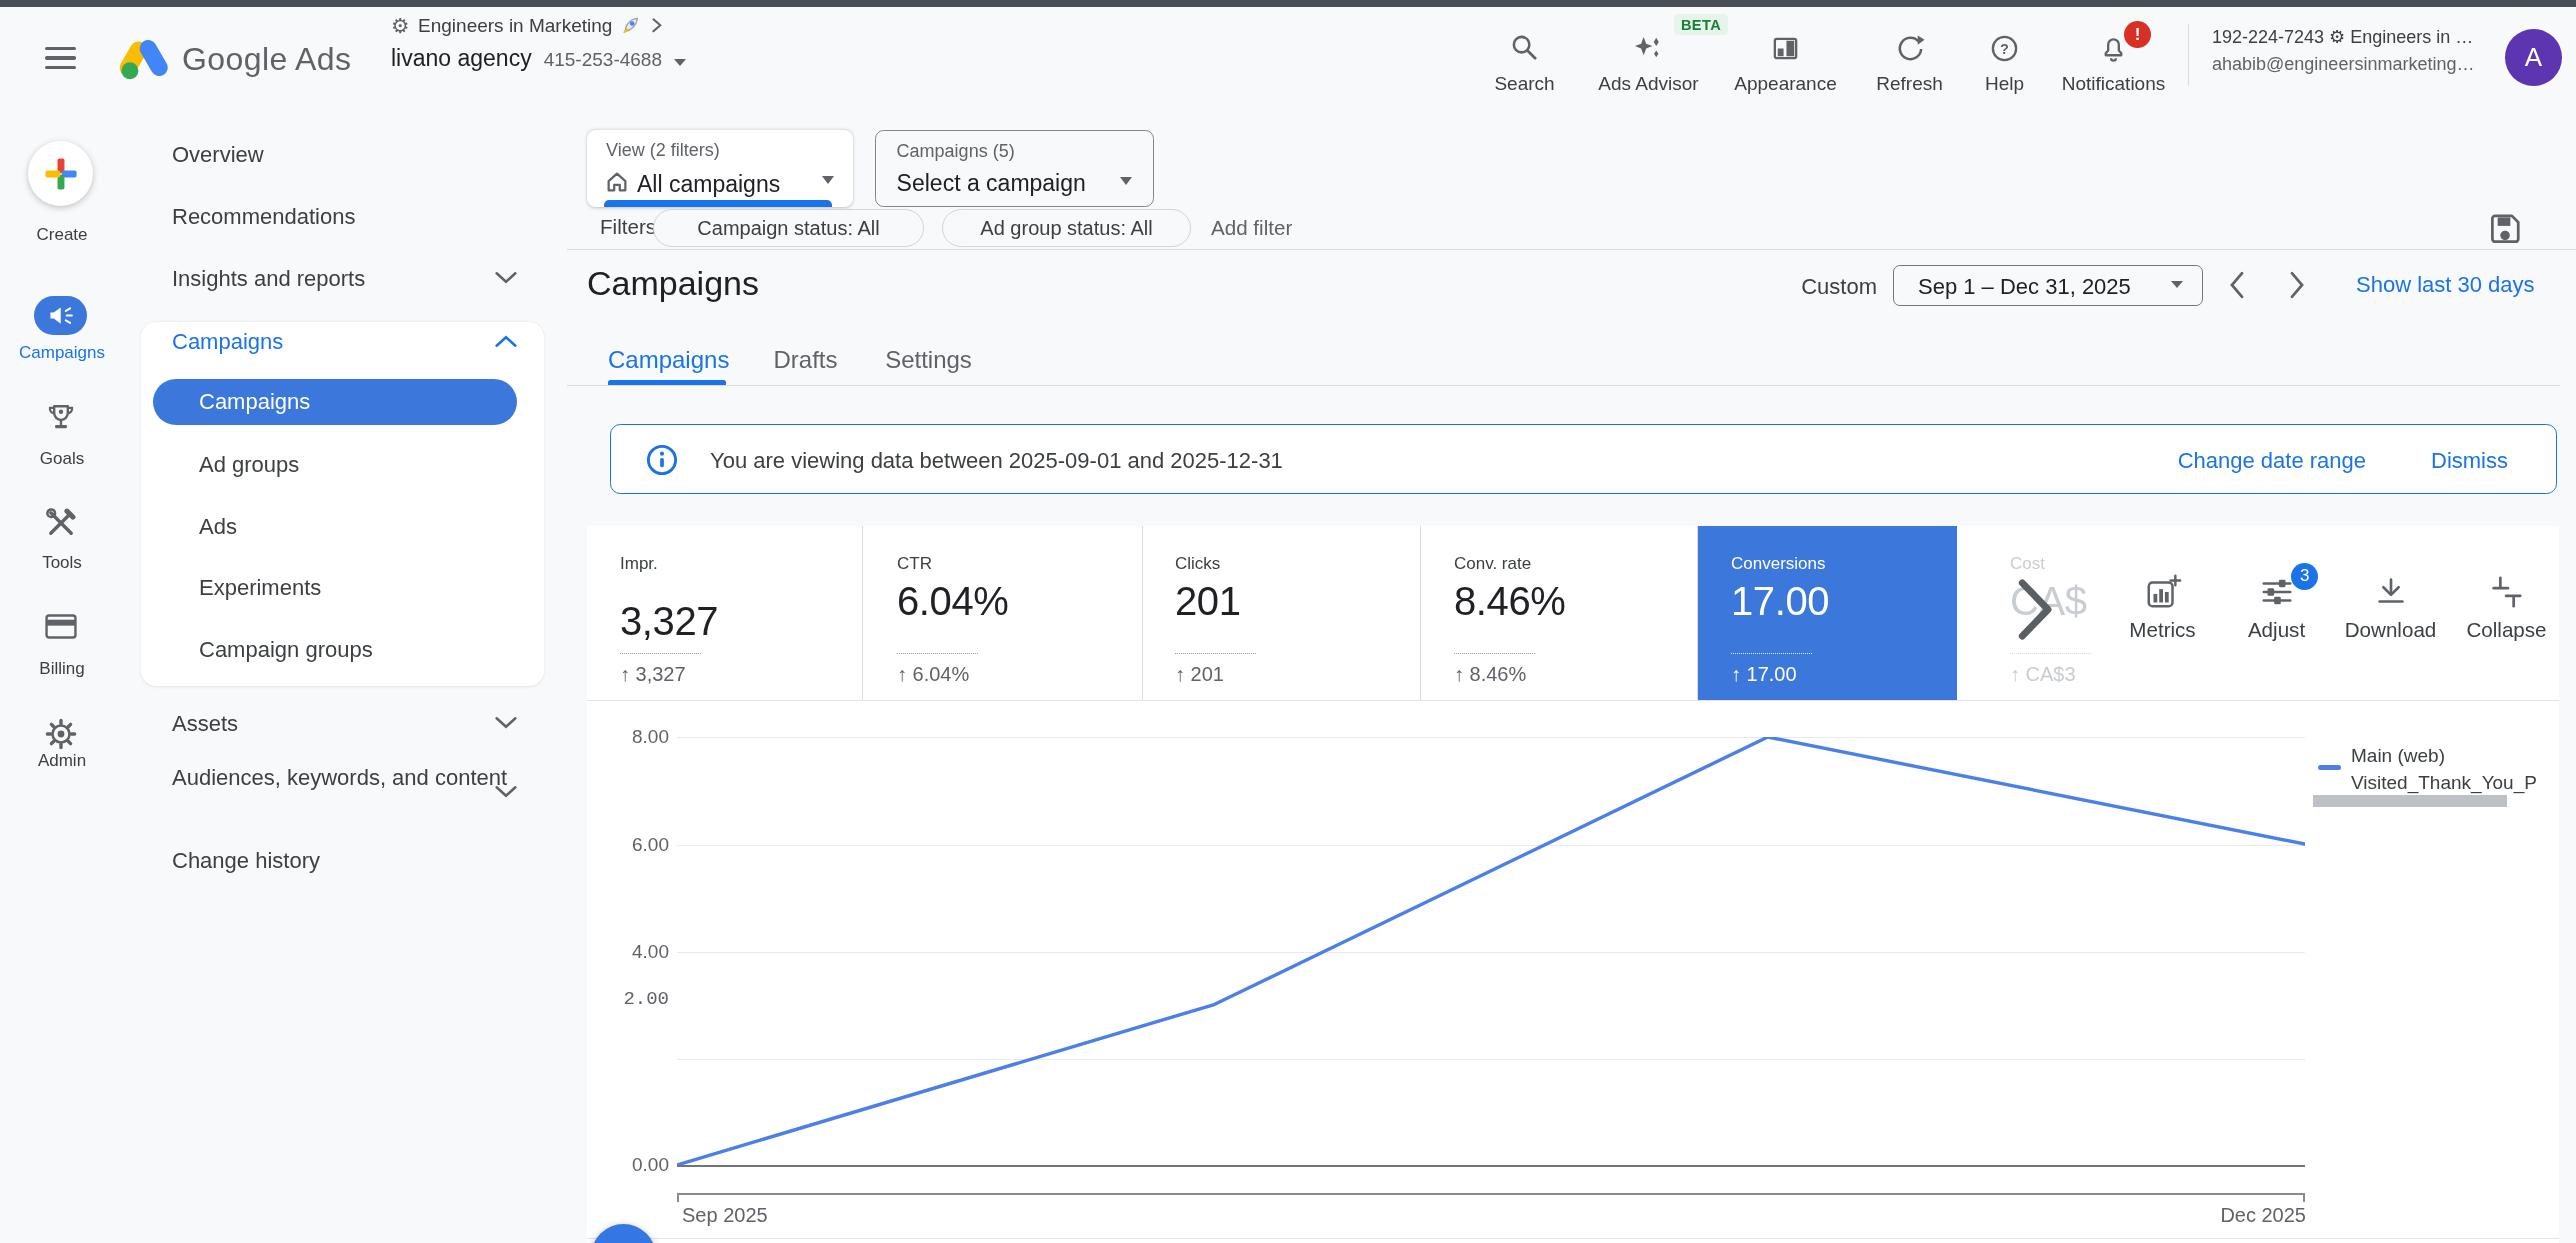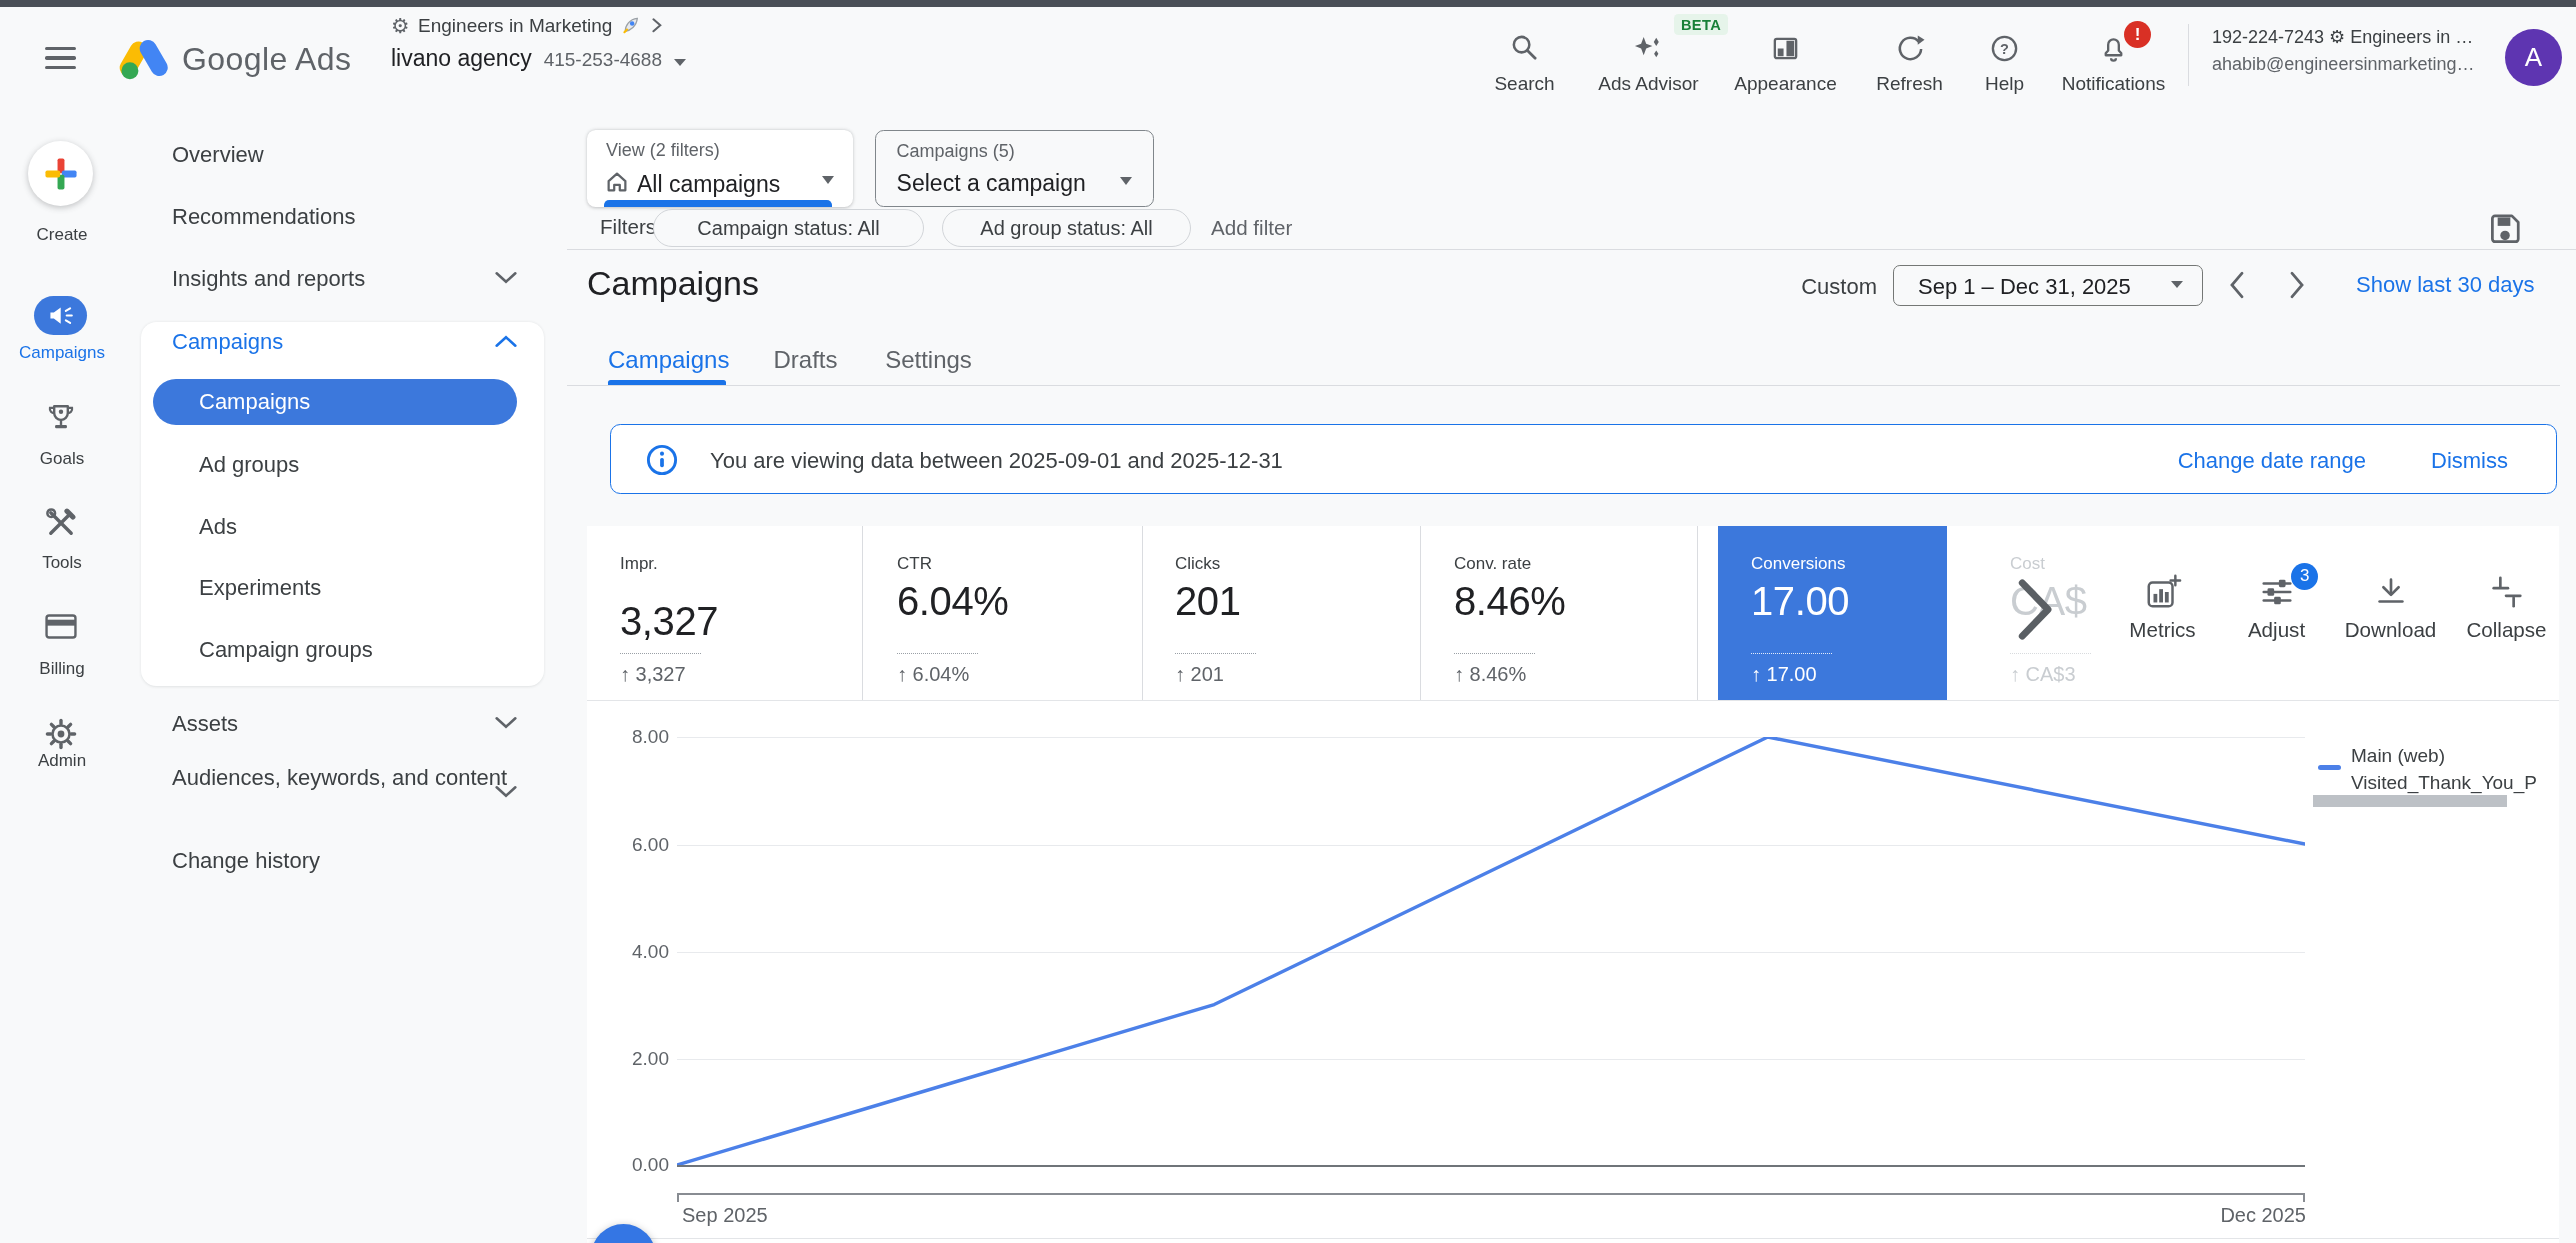--- a/index.html
+++ b/index.html
@@ -355,21 +355,21 @@
     <div class="val" style="position:absolute;left:33px;top:53px;">201</div>
     <div class="dots" style="position:absolute;left:33px;top:127px;"></div>
     <div class="delta" style="position:absolute;left:33px;top:137px;">↑ 201</div>
   </div>
   <div class="abs score" style="left:1421px;top:526px;width:277px;height:174px;">
     <div class="lbl" style="position:absolute;left:33px;top:28px;">Conv. rate</div>
     <div class="val" style="position:absolute;left:33px;top:53px;">8.46%</div>
     <div class="dots" style="position:absolute;left:33px;top:127px;"></div>
     <div class="delta" style="position:absolute;left:33px;top:137px;">↑ 8.46%</div>
   </div>
-  <div class="abs score selected" style="left:1698px;top:526px;width:229px;height:174px;margin-left:20px;">
+  <div class="abs score selected" style="left:1698px;top:526px;width:259px;height:174px;">
     <div class="lbl" style="position:absolute;left:33px;top:28px;">Conversions</div>
     <div class="val" style="position:absolute;left:33px;top:53px;">17.00</div>
     <div class="dots" style="position:absolute;left:33px;top:127px;"></div>
     <div class="delta" style="position:absolute;left:33px;top:137px;">↑ 17.00</div>
   </div>
   <div class="abs score disabled" style="left:1977px;top:526px;width:129px;height:174px;overflow:hidden;">
     <div class="lbl" style="position:absolute;left:33px;top:28px;">Cost</div>
     <div class="val" style="position:absolute;left:33px;top:53px;">CA$</div>
     <div class="dots" style="position:absolute;left:33px;top:127px;border-top-color:#d8dbde;"></div>
     <div class="delta" style="position:absolute;left:33px;top:137px;">↑ CA$3</div>
@@ -418,21 +418,21 @@
         <path d="M27 35 v-9"></path>
           <path d="M19 24 h15"></path>
       </g>
     </svg>
     <div class="lbl">Collapse</div>
   </div>
 
   <div class="abs ytick" style="top:737px;">8.00</div>
   <div class="abs ytick" style="top:845px;">6.00</div>
   <div class="abs ytick" style="top:952px;">4.00</div>
-  <div class="abs ytick" style="top:1059px;">2.00</div>
+  <div class="abs ytick" style="top:999px;font-family:Liberation Mono, monospace;">2.00</div>
   <div class="abs ytick" style="top:1165px;">0.00</div>
 
   <div class="abs gridline" style="top:737px;"></div>
   <div class="abs gridline" style="top:845px;"></div>
   <div class="abs gridline" style="top:952px;"></div>
   <div class="abs gridline" style="top:1059px;"></div>
   <div class="abs" style="left:677px;top:1165px;width:1628px;height:1.7px;background:#6f7479;"></div>
 
   <svg class="abs" style="left:677px;top:737px;" width="1628" height="428" viewBox="0 0 1898 499" preserveAspectRatio="none">
     <polyline points="0.0,499.0 626.3,311.9 1271.7,0.0 1898.0,124.8" fill="none" stroke="#4c80e8" stroke-width="4" stroke-linejoin="round" stroke-linecap="round"></polyline>

